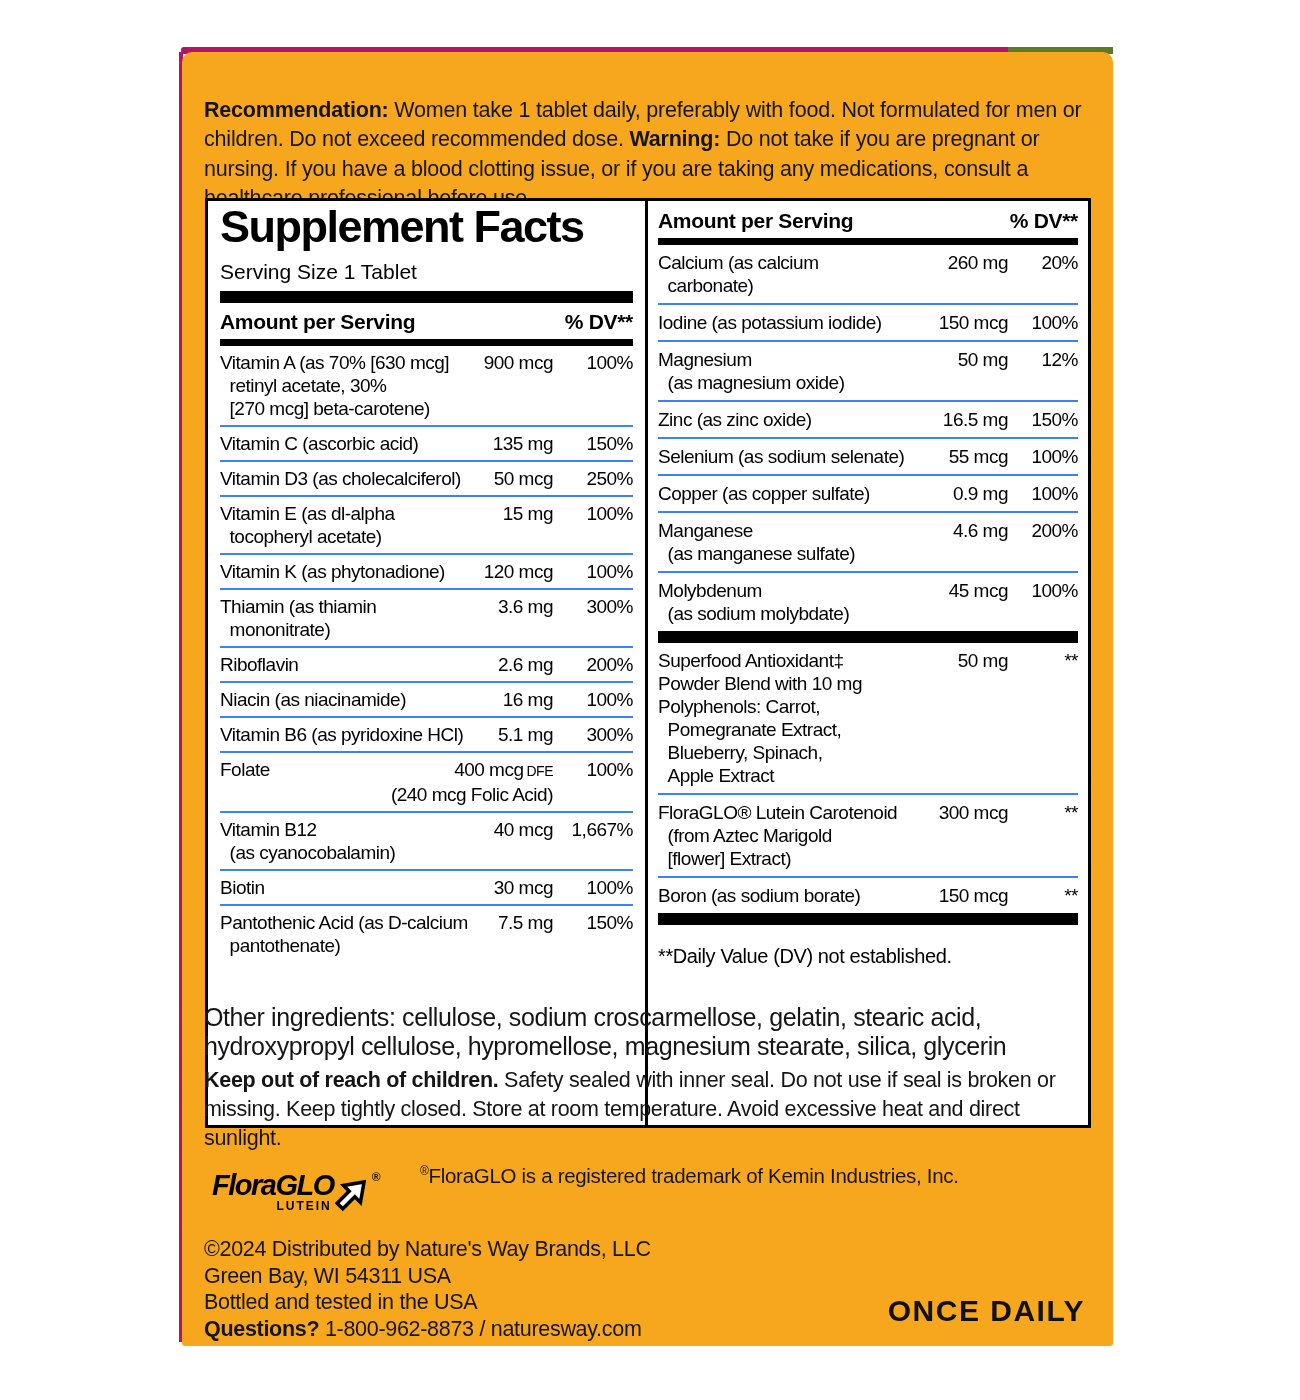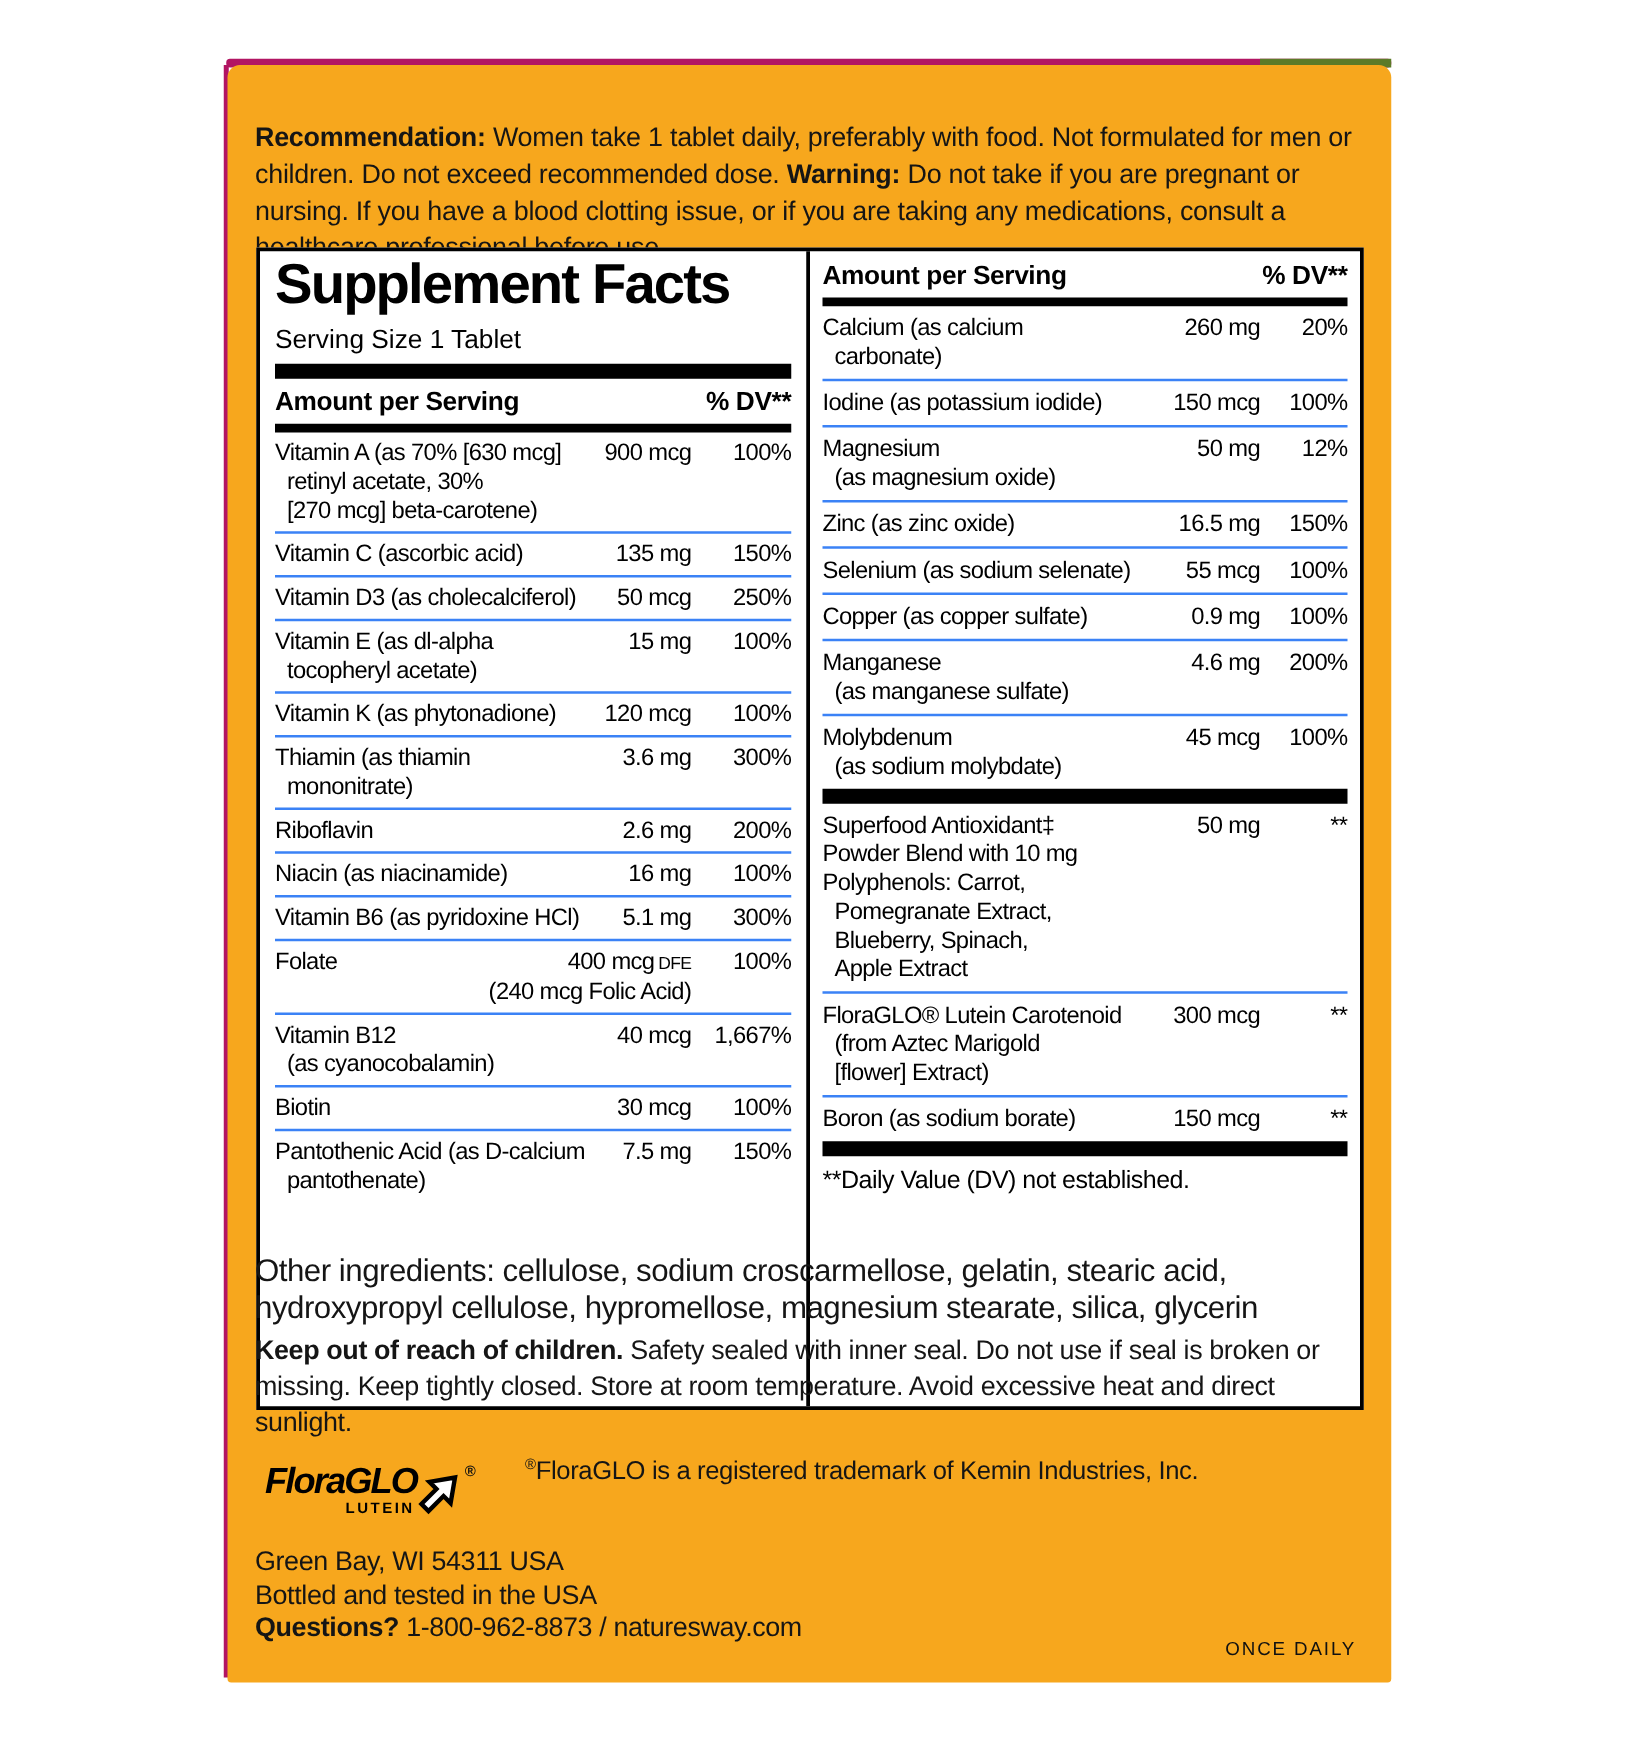--- a/index.html
+++ b/index.html
@@ -34,40 +34,40 @@
   .colR .row{grid-template-columns:1fr auto 56px;padding:6px 0;}
   .rows .row + .row{border-top:2px solid #3b82f6;}
   .name{grid-column:1;white-space:pre-wrap;}
   .amt{grid-column:2;text-align:right;padding-right:16px;white-space:nowrap;}
   .colR .amt{padding-right:14px;}
   .unit{font-size:14px;margin-left:3px;}
   .unit:empty{display:none;}
   .dv{grid-column:3;text-align:right;}
   .amt2{grid-column:1/3;grid-row:2;text-align:right;padding-right:16px;}
   .amt2:empty{display:none;}
-  .footnote{font-size:20px;letter-spacing:-0.4px;padding:8px 0;color:#000;}
+  .footnote{font-size:20px;letter-spacing:-0.4px;padding:20px 0;color:#000;}
   
   .other{position:absolute;left:22px;top:926px;width:888px;font-size:25px;line-height:29px;
          letter-spacing:-0.4px;color:#151515;}
   .keepout{position:absolute;left:22px;top:992px;width:888px;font-size:21.5px;line-height:29px;
            letter-spacing:-0.3px;color:#151515;}
   
   .fg-row{position:absolute;left:30px;top:1112px;width:880px;display:flex;align-items:flex-start;}
   .fg-logo{display:flex;align-items:center;width:208px;}
   .fg-text{display:flex;flex-direction:column;align-items:flex-end;}
   .fg-main{font-size:29px;font-weight:bold;font-style:italic;letter-spacing:-1.5px;color:#000;}
   .fg-sub{font-size:12px;font-weight:bold;letter-spacing:2px;color:#000;margin-top:-3px;margin-right:2px;}
   .fg-arrow{margin-left:-6px;margin-top:6px;}
   .fg-reg{font-size:12px;position:relative;top:-14px;left:-4px;font-weight:bold;}
   .fg-tm{font-size:20.5px;letter-spacing:-0.3px;color:#151515;}
   .fg-tm sup{font-size:12px;}
   
   .footer{position:absolute;left:22px;top:1184px;width:888px;font-size:21.5px;line-height:26.5px;
           letter-spacing:-0.3px;color:#151515;}
-  .once{position:absolute;right:28px;bottom:18px;font-size:15px;font-weight:normal;
+  .once{position:absolute;right:28px;bottom:18px;font-size:30px;font-weight:bold;
         letter-spacing:1.5px;color:#111;}
 </style>
 </head>
 <body>
 
 <div class="stage">
   <div class="strip-top"></div>
   <div class="strip-top-green"></div>
   <div class="strip-left"></div>
 
@@ -304,20 +304,21 @@
         </div>
         <svg class="fg-arrow" width="48" height="48" viewBox="-4 -4 48 48">
           <path d="M16 37 V20 H8 L20 3 L32 20 H24 V37 Z" fill="#ffffff" stroke="#000000" stroke-width="3.5" stroke-linejoin="miter" transform="rotate(45 20 20)"></path>
         </svg>
         <span class="fg-reg">®</span>
       </div>
       <div class="fg-tm"><sup>®</sup><span>FloraGLO is a registered trademark of Kemin Industries, Inc.</span></div>
     </div>
 
     <div class="footer">
+      <div>©2024 Distributed by Nature's Way Brands, LLC</div>
       <div>Green Bay, WI 54311 USA</div>
       <div>Bottled and tested in the USA</div>
       <div><span class="b">Questions?</span><span> 1-800-962-8873 / naturesway.com</span></div>
     </div>
 
     <div class="once">ONCE DAILY</div>
 
   </div>
 </div>
 

